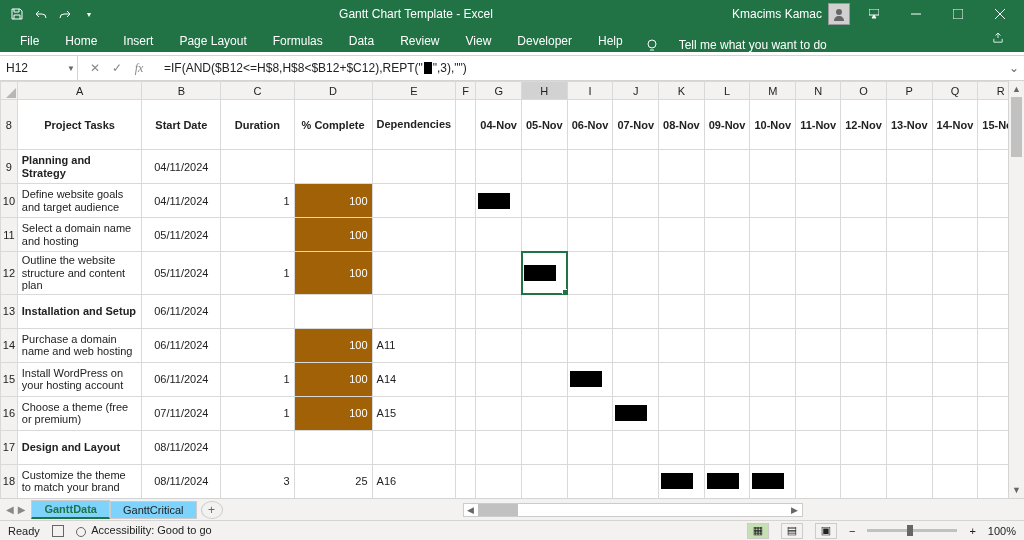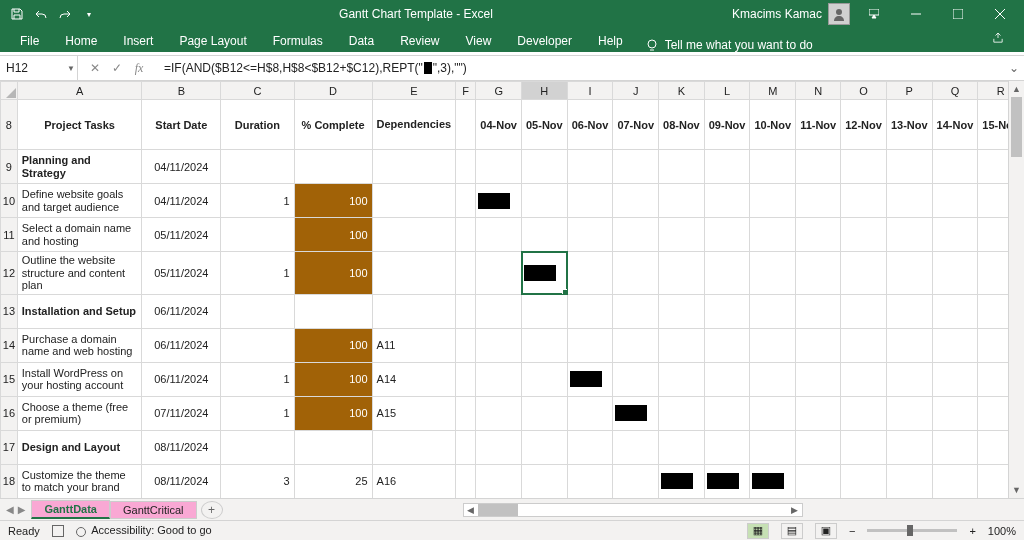--- a/index.html
+++ b/index.html
@@ -11,21 +11,21 @@
 .qa-btn svg { width:12px; height:12px; }
 .title-center { flex:1; text-align:center; font-size:12px; }
 .title-right { display:flex; align-items:center; gap:6px; }
 .avatar { width:22px; height:22px; background:#d0d0d0; border:1px solid #999; display:flex; align-items:center; justify-content:center; }
 .avatar svg { width:14px; height:14px; fill:#666; }
 .win-btn { width:36px; height:28px; display:flex; align-items:center; justify-content:center; }
 .win-btn svg { width:10px; height:10px; stroke:#fff; fill:none; }
 
 .ribbon { background:#217346; height:24px; display:flex; align-items:flex-end; padding:0 8px; gap:2px; }
 .rtab { color:#fff; padding:4px 12px; font-size:12px; }
-.tellme { display:flex; align-items:center; gap:6px; color:#fff; margin-left:8px; }
+.tellme { display:flex; align-items:center; gap:20px; color:#fff; margin-left:8px; }
 .bulb-icon { width:14px; height:14px; }
 .share-icon { margin-left:auto; }
 
 .ribbon-underbar { background:#fff; height:4px; border-bottom:1px solid #d4d4d4; }
 
 .fbar { display:flex; align-items:center; height:25px; border-bottom:1px solid #d4d4d4; background:#fff; }
 .namebox { width:78px; border-right:1px solid #d4d4d4; padding:0 6px; height:100%; display:flex; align-items:center; position:relative; }
 .namebox .dd { position:absolute; right:2px; font-size:8px; color:#666; }
 .fbtns { display:flex; align-items:center; gap:8px; padding:0 10px; color:#888; }
 .fbtns span { width:14px; display:flex; justify-content:center; }
@@ -56,21 +56,21 @@
 td.prog-partial .bar { background:#5b8db8; height:100%; }
 .gantt-block { width:32px; height:16px; background:#000; display:inline-block; }
 .sel-cell { outline:2px solid #217346; outline-offset:-1px; position:relative; }
 .sel-cell::after { content:''; position:absolute; right:-2px; bottom:-2px; width:5px; height:5px; background:#217346; border:1px solid #fff; }
 .vscroll { position:absolute; right:0; top:0; width:16px; height:100%; background:#f3f2f1; border-left:1px solid #d4d4d4; }
 .vscroll .arrow { height:16px; display:flex; align-items:center; justify-content:center; color:#666; font-size:9px; }
 .vscroll .thumb { position:absolute; top:16px; left:2px; right:2px; height:60px; background:#c1c1c1; }
 
 .tabs-row { display:flex; align-items:center; height:22px; border-top:1px solid #d4d4d4; background:#f3f2f1; }
 .tab-arrows { display:flex; padding:0 6px; gap:4px; color:#888; font-size:10px; }
-.sheet-tab { padding:2px 12px; border:1px solid #ccc; background:#f9a8d4; font-size:11px; position:relative; }
+.sheet-tab { padding:2px 12px; border:1px solid #ccc; background:#7dd3fc; font-size:11px; position:relative; }
 .sheet-tab.active { border-bottom:2px solid #217346; color:#217346; font-weight:bold; }
 .add-sheet { width:22px; height:18px; border:1px solid #ccc; display:flex; align-items:center; justify-content:center; margin-left:4px; border-radius:50%; color:#666; }
 .hscroll { flex:1; display:flex; align-items:center; justify-content:flex-start; padding-left:240px; }
 .hscroll-track { height:14px; width:340px; background:#fff; border:1px solid #ccc; display:flex; align-items:center; position:relative; }
 .hscroll-arrow { width:14px; text-align:center; font-size:9px; color:#666; }
 .hscroll-thumb { position:absolute; left:14px; width:40px; height:12px; background:#c1c1c1; top:0; }
 
 .status { display:flex; align-items:center; height:20px; background:#f3f2f1; border-top:1px solid #d4d4d4; font-size:11px; padding:0 8px; gap:12px; }
 .status .spacer { flex:1; }
 .view-btn { width:22px; height:16px; border:1px solid #ccc; display:flex; align-items:center; justify-content:center; }

